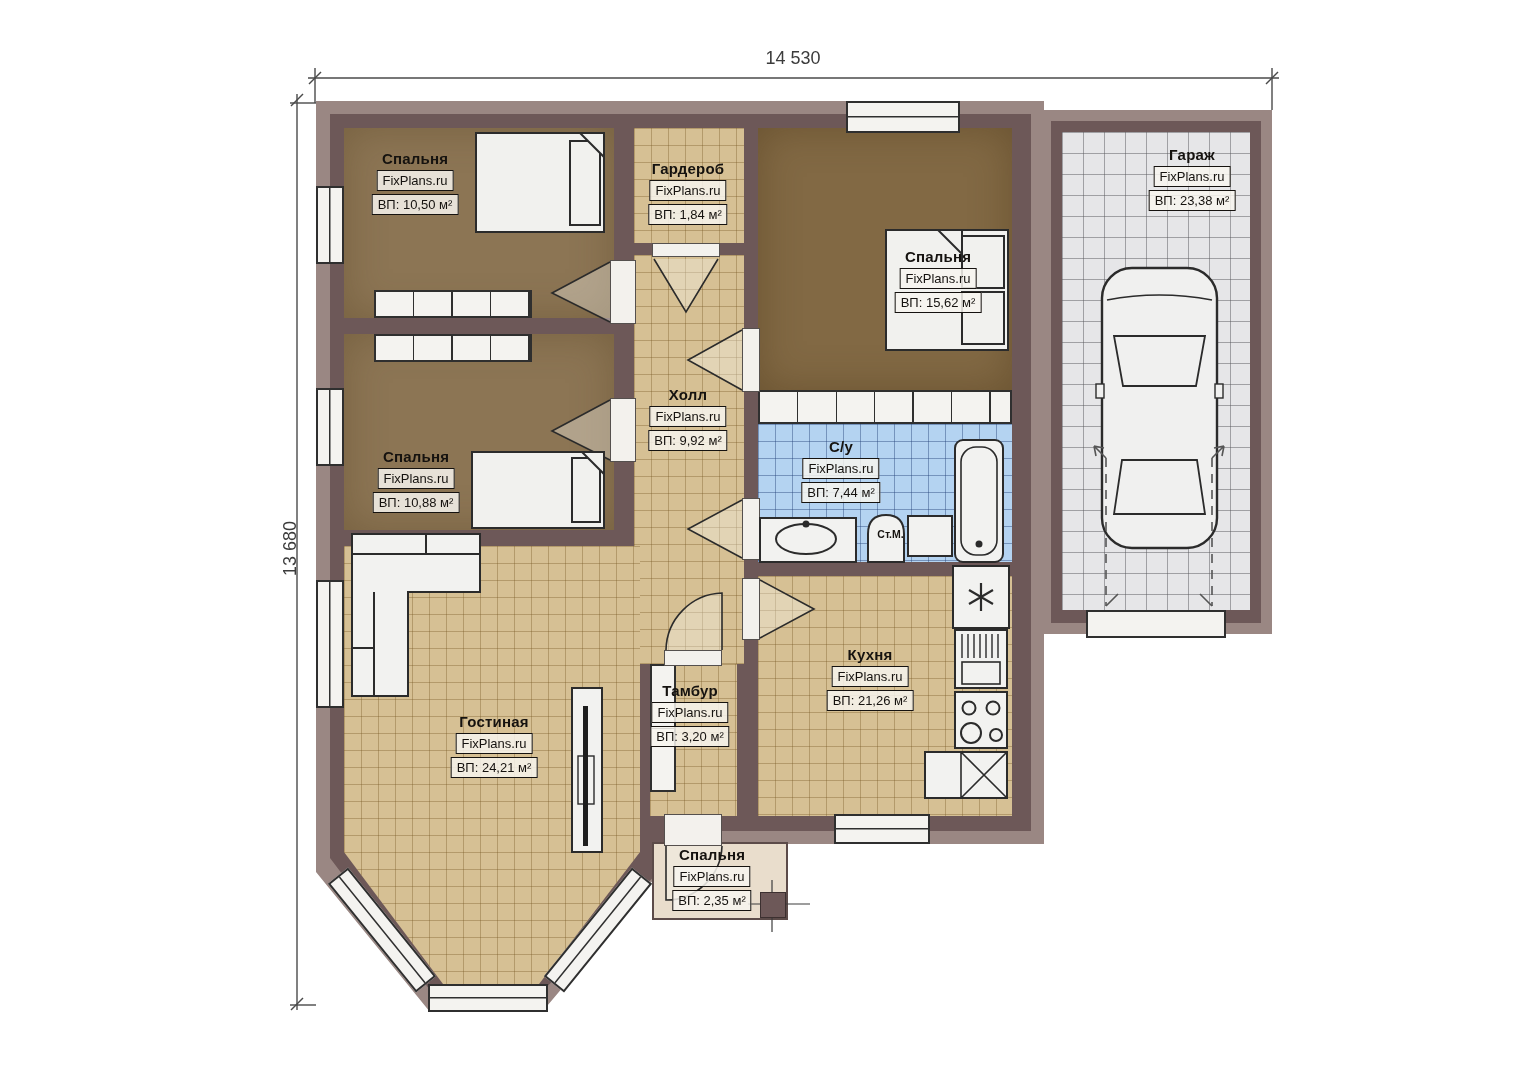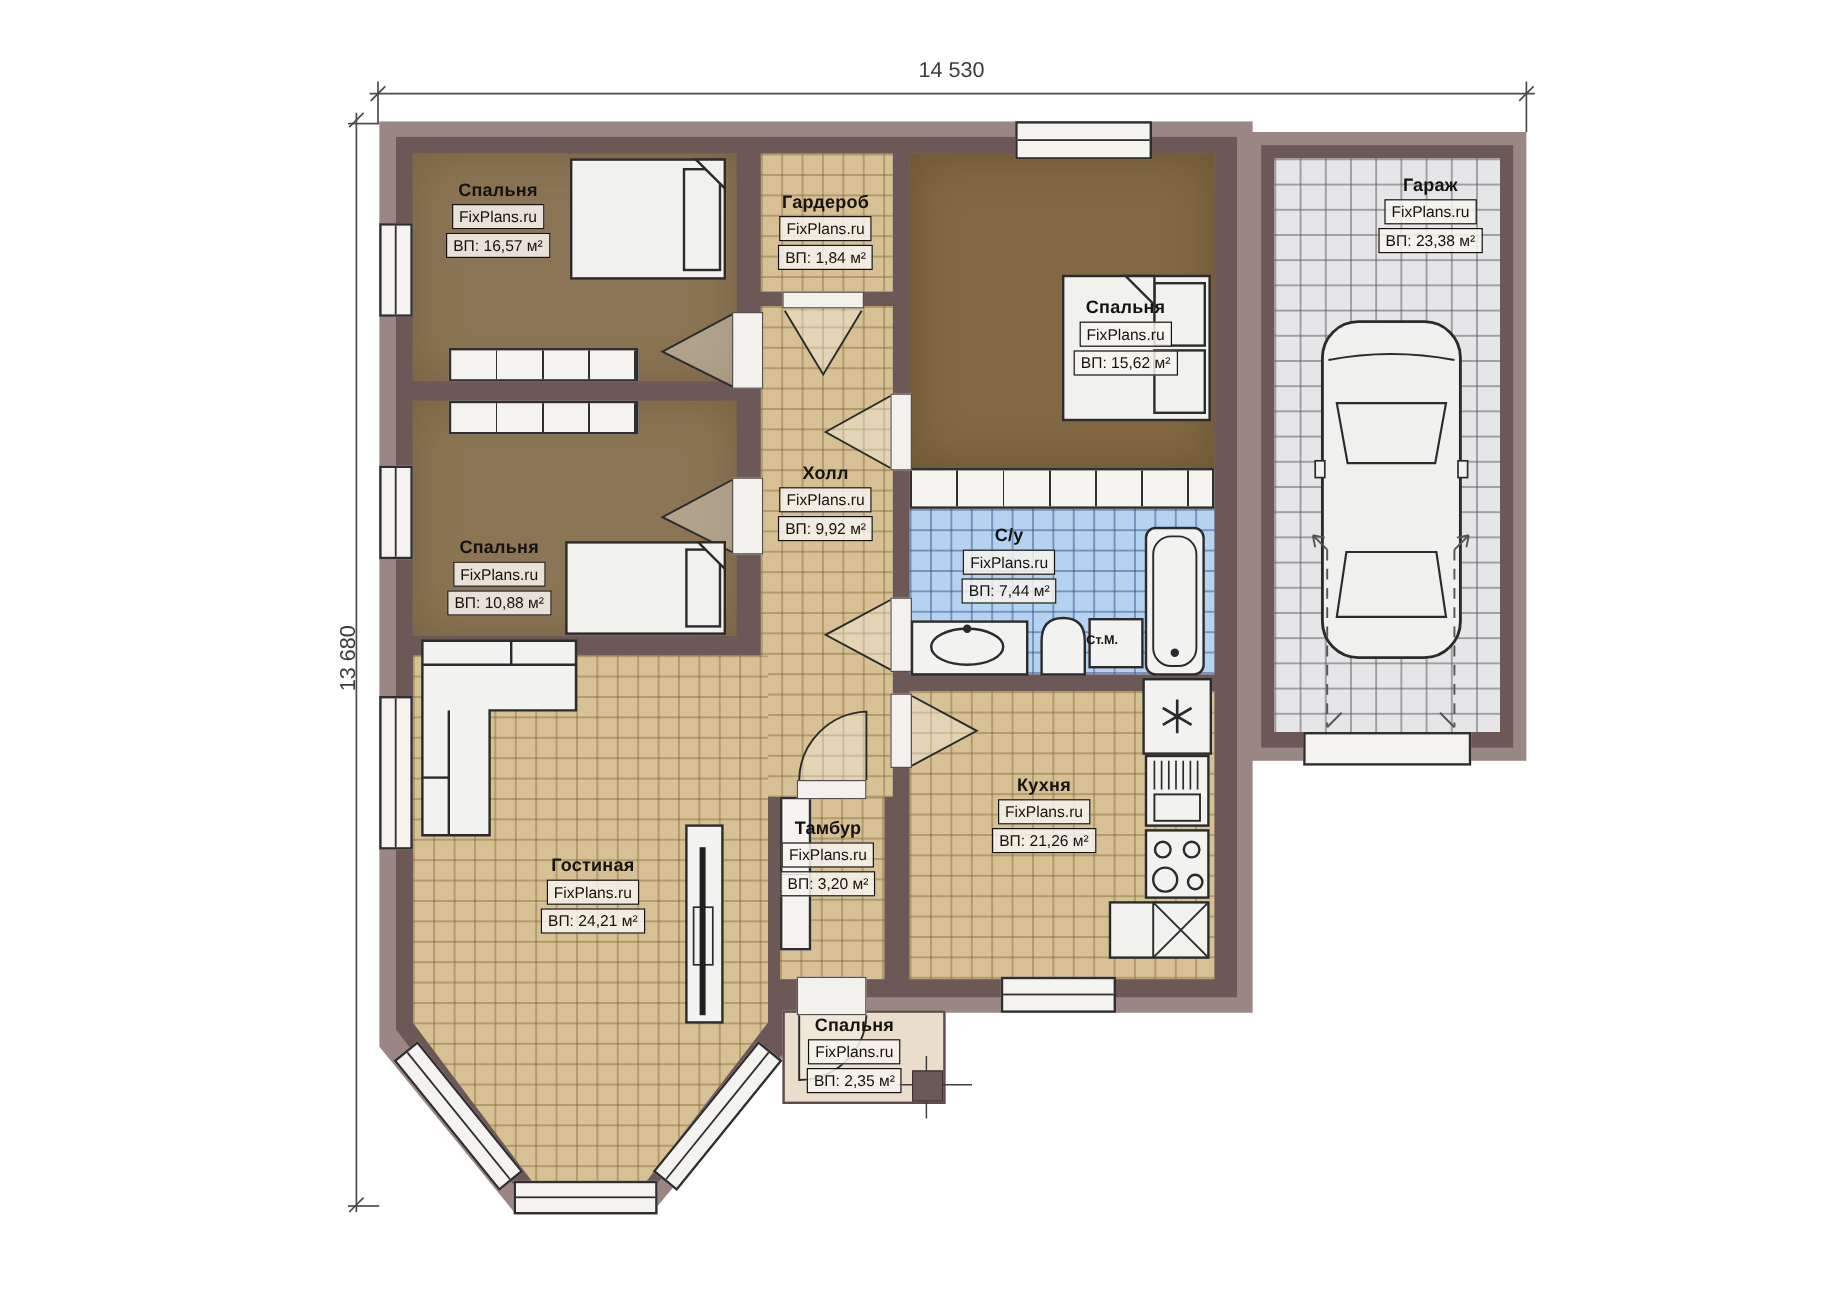--- a/index.html
+++ b/index.html
@@ -210,21 +210,21 @@
         <path d="M772,880 V932"></path>
     </g>
   </svg>
 
   <div class="dim-text" style="left:793px;top:48px;transform:translateX(-50%)">14 530</div>
   <div class="dim-text" style="left:240px;top:538px;width:100px;text-align:center;transform:rotate(-90deg)">13 680</div>
 
   <div class="rlabel" style="left:415px;top:150px">
     <div class="rname">Спальня</div>
     <span class="rbox">FixPlans.ru</span>
-    <span class="rbox">ВП: 16,57 м²</span>
+    <span class="rbox">ВП: 10,50 м²</span>
   </div>
   <div class="rlabel" style="left:688px;top:160px">
     <div class="rname">Гардероб</div>
     <span class="rbox">FixPlans.ru</span>
     <span class="rbox">ВП: 1,84 м²</span>
   </div>
   <div class="rlabel" style="left:938px;top:248px">
     <div class="rname">Спальня</div>
     <span class="rbox">FixPlans.ru</span>
     <span class="rbox">ВП: 15,62 м²</span>
@@ -263,15 +263,15 @@
     <div class="rname">Кухня</div>
     <span class="rbox">FixPlans.ru</span>
     <span class="rbox">ВП: 21,26 м²</span>
   </div>
   <div class="rlabel" style="left:712px;top:846px">
     <div class="rname">Спальня</div>
     <span class="rbox">FixPlans.ru</span>
     <span class="rbox">ВП: 2,35 м²</span>
   </div>
 
-  <div class="small-label" style="left:888px;top:528px;width:61px">Ст.М.</div>
+  <div class="small-label" style="left:860px;top:528px;width:61px">Ст.М.</div>
 
 </div>
 
 </body></html>

